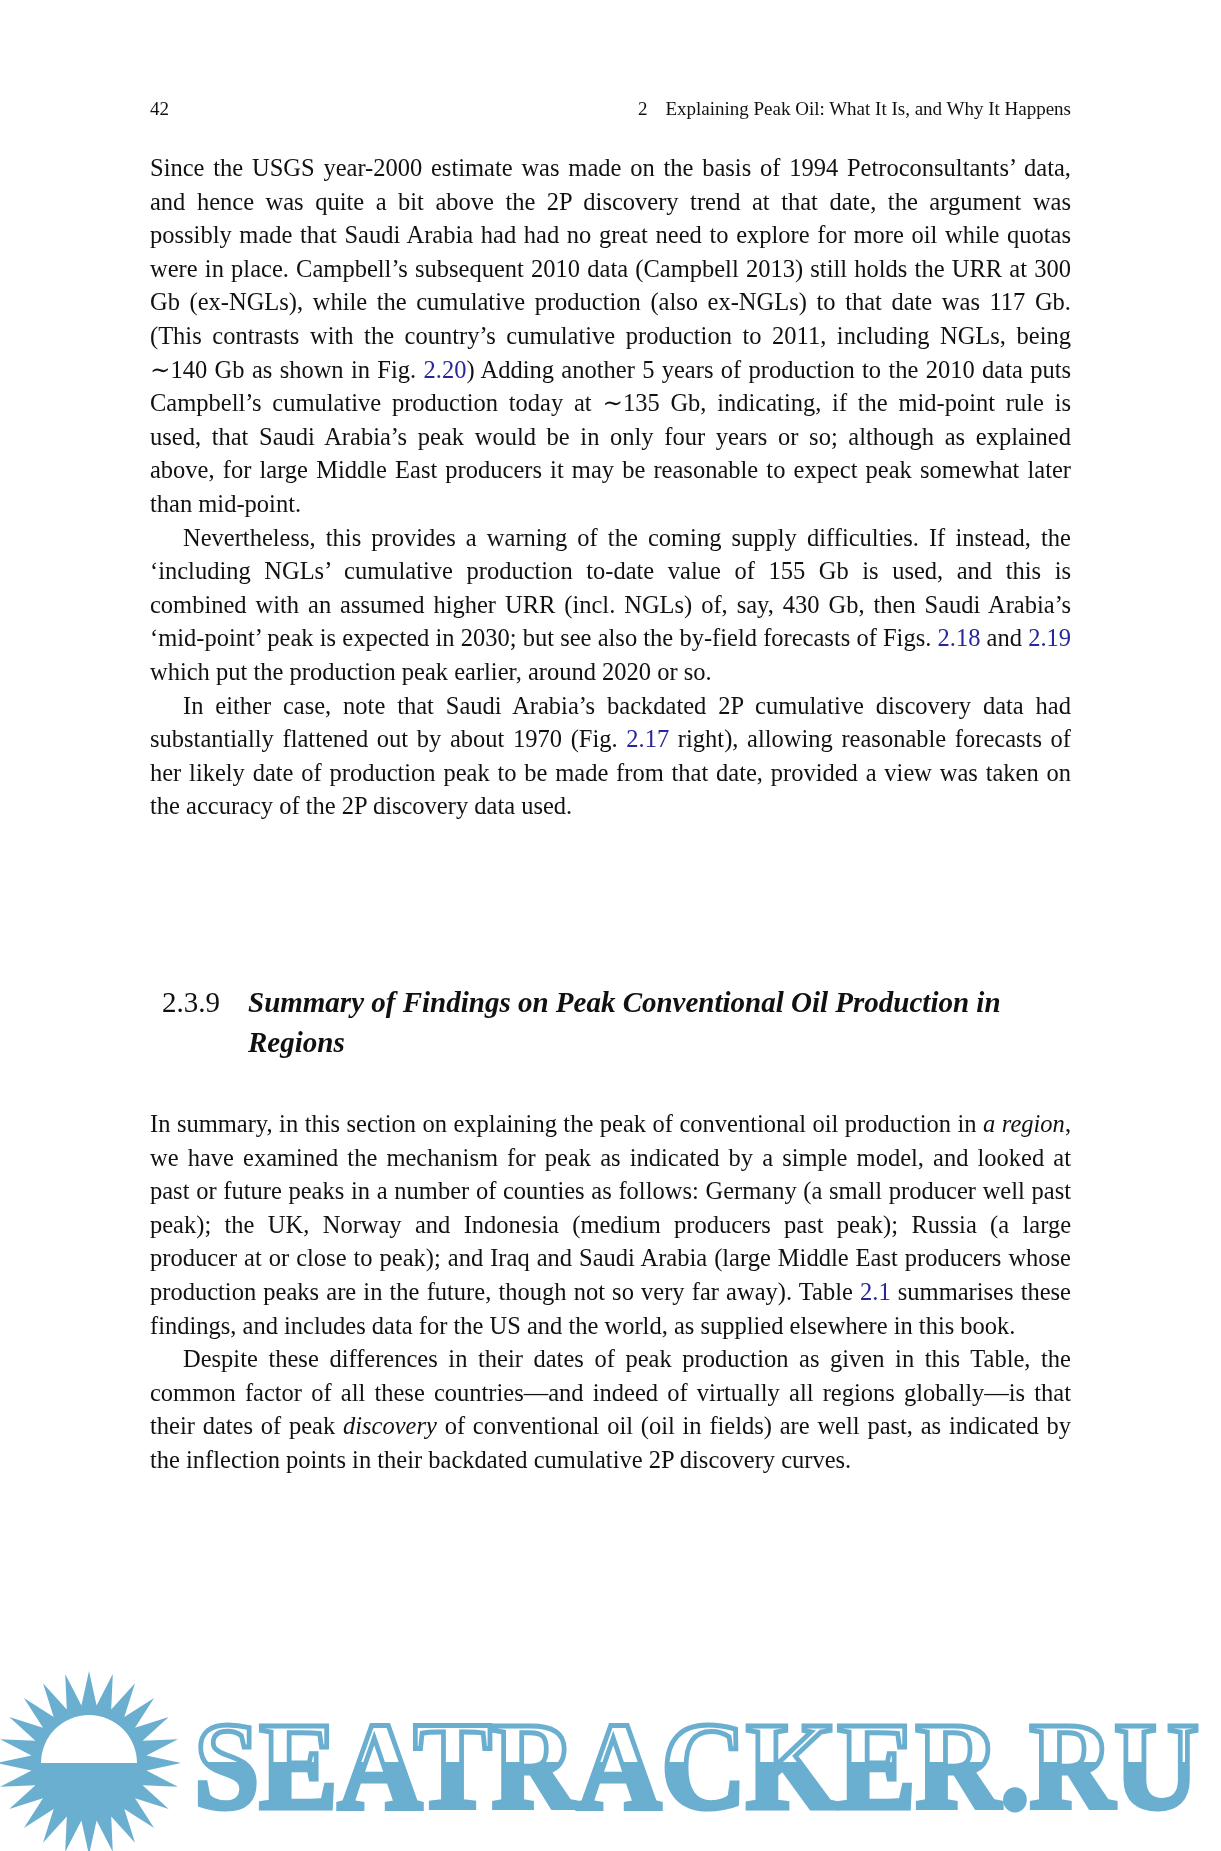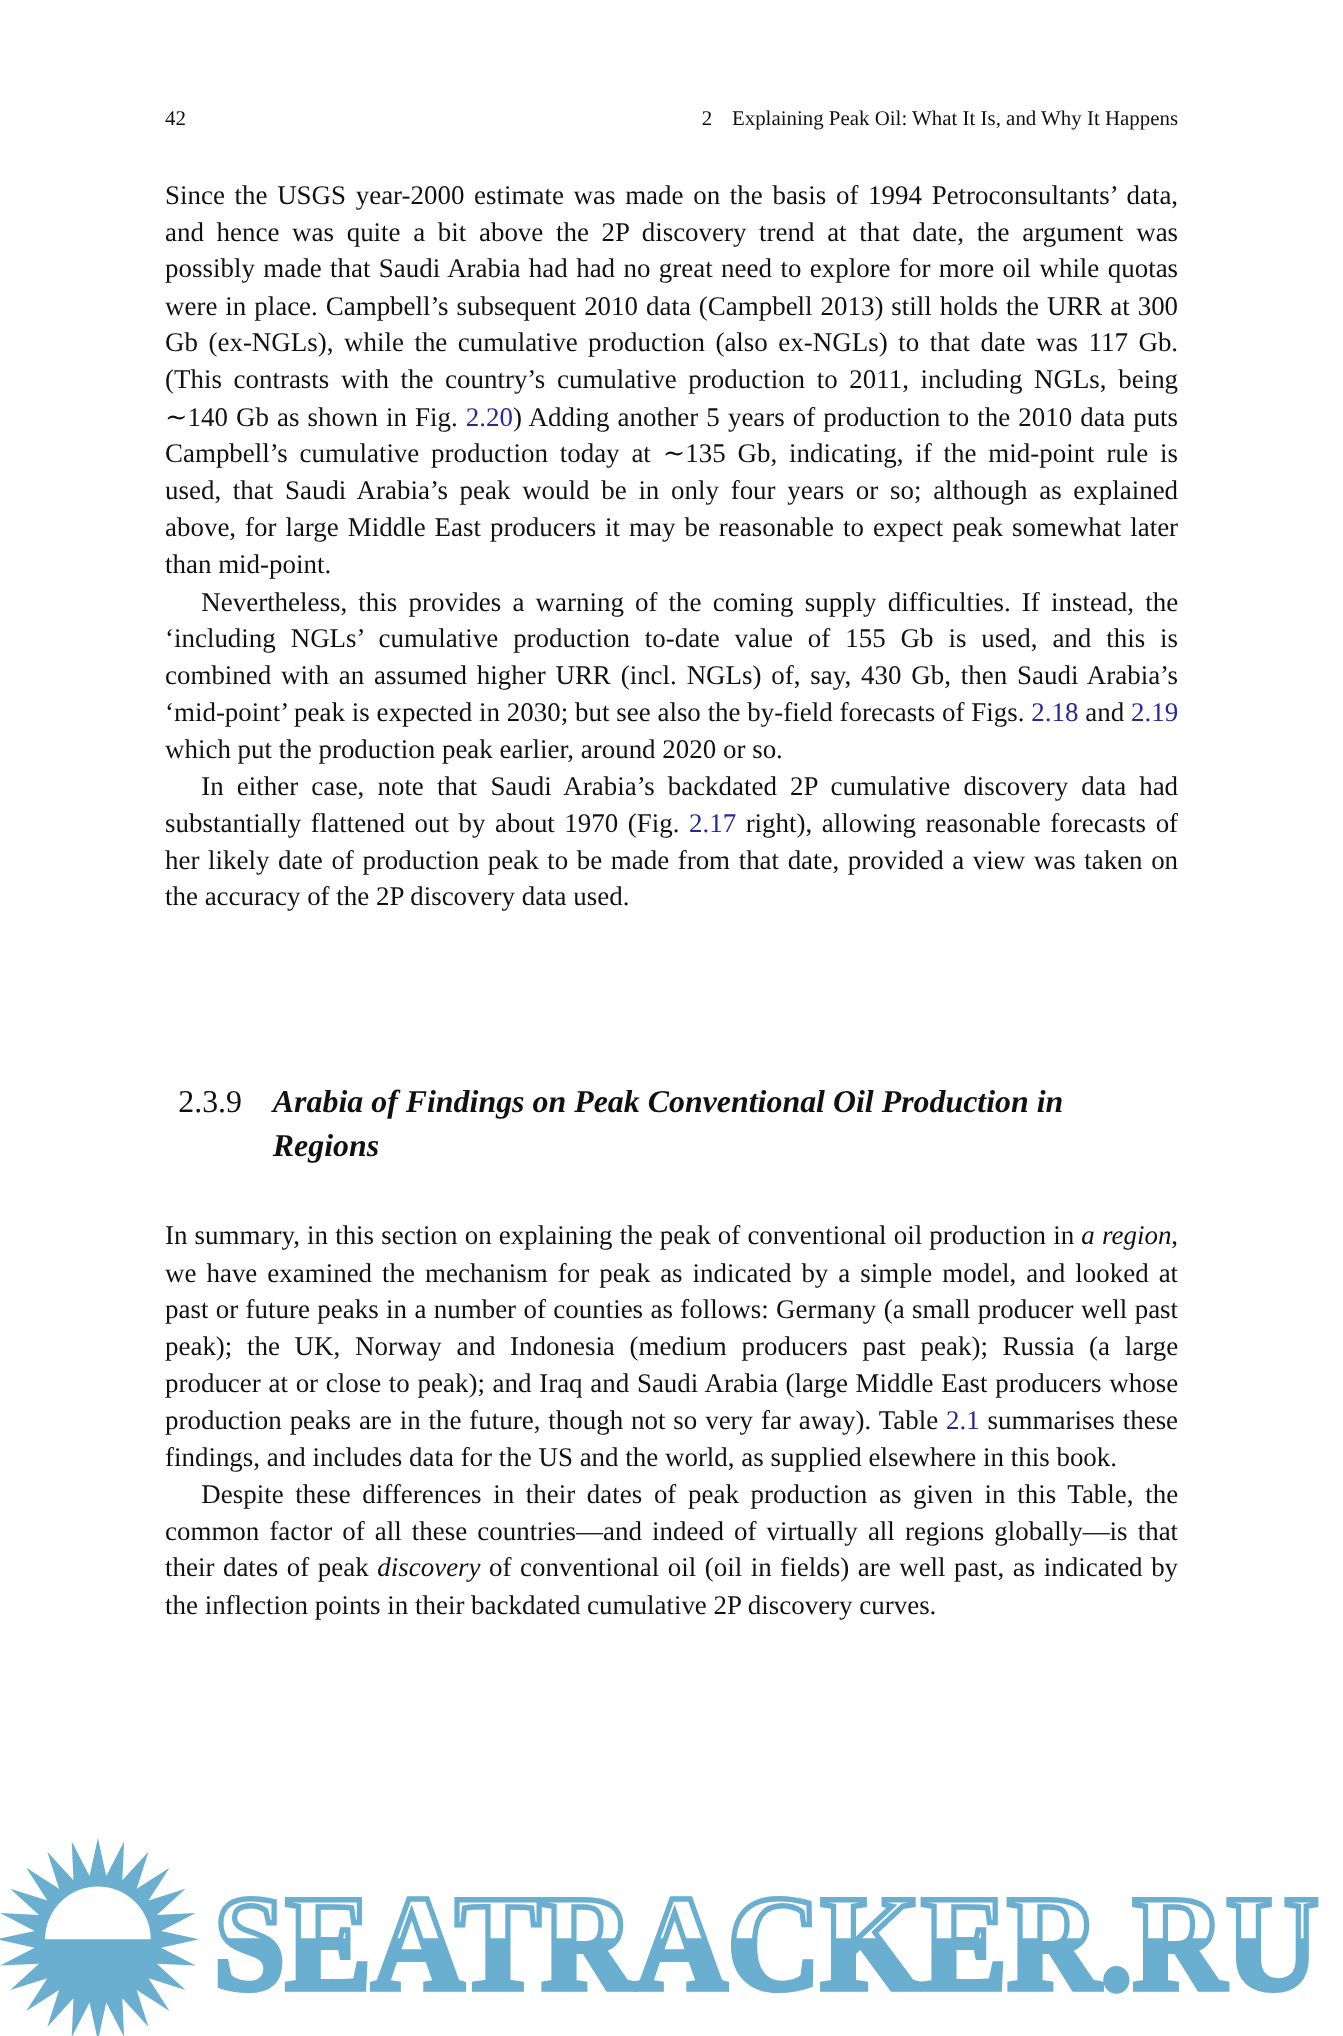--- a/index.html
+++ b/index.html
@@ -8,21 +8,21 @@
   .running-head { position: absolute; top: 94px; left: 150px; width: 921px; height: 30px;
                   font-size: 19px; line-height: 30px; }
   .running-head .page-num { position: absolute; left: 0; top: 0; }
   .running-head .chapter { position: absolute; right: 0; top: 0; white-space: nowrap; font-family: Liberation Serif, serif; }
   .running-head .chapter .chap-num { margin-right: 18px; }
   .body-block { position: absolute; left: 150px; width: 921px; font-size: 24.5px;
                 line-height: 33.6px; text-align: justify; }
   .body-block p { margin: 0; hyphens: none; }
   .body-block p.indent { text-indent: 33px; }
   .link { color: #27279a; }
-  .block-a { top: 161px; }
+  .block-a { top: 151px; }
   .block-b { top: 1107px; }
   .section-heading { position: absolute; left: 150px; top: 982px; width: 921px;
                      font-weight: bold; font-style: italic; font-size: 29px; line-height: 40px; }
   .section-heading .sec-num { position: absolute; left: 12px; top: 0; font-style: normal; font-weight: normal; }
   .section-heading .sec-title { position: absolute; left: 98px; top: 0; width: 820px; }
   .watermark { position: absolute; left: 0; top: 1665px; width: 1086px; height: 186px; }
   .watermark svg { display: block; }
 </style>
 </head>
 <body>
@@ -33,21 +33,21 @@
 </div>
 
 <div class="body-block block-a" id="block-a">
     <p><span>Since the USGS year-2000 estimate was made on the basis of 1994 Petroconsultants’ data, and hence was quite a bit above the 2P discovery trend at that date, the argument was possibly made that Saudi Arabia had had no great need to explore for more oil while quotas were in place. Campbell’s subsequent 2010 data (Campbell 2013) still holds the URR at 300 Gb (ex-NGLs), while the cumulative production (also ex-NGLs) to that date was 117 Gb. (This contrasts with the country’s cumulative production to 2011, including NGLs, being ∼140 Gb as shown in Fig. </span><a class="link">2.20</a><span>) Adding another 5 years of production to the 2010 data puts Campbell’s cumulative production today at ∼135 Gb, indicating, if the mid-point rule is used, that Saudi Arabia’s peak would be in only four years or so; although as explained above, for large Middle East producers it may be reasonable to expect peak somewhat later than mid-point.</span></p>
     <p class="indent"><span>Nevertheless, this provides a warning of the coming supply difficulties. If instead, the ‘including NGLs’ cumulative production to-date value of 155 Gb is used, and this is combined with an assumed higher URR (incl. NGLs) of, say, 430 Gb, then Saudi Arabia’s ‘mid-point’ peak is expected in 2030; but see also the by-field forecasts of Figs. </span><a class="link">2.18</a><span> and </span><a class="link">2.19</a><span> which put the production peak earlier, around 2020 or so.</span></p>
     <p class="indent"><span>In either case, note that Saudi Arabia’s backdated 2P cumulative discovery data had substantially flattened out by about 1970 (Fig. </span><a class="link">2.17</a><span> right), allowing reasonable forecasts of her likely date of production peak to be made from that date, provided a view was taken on the accuracy of the 2P discovery data used.</span></p>
   </div>
 
 <div class="section-heading">
   <span class="sec-num">2.3.9</span>
-  <span class="sec-title">Arabia of Findings on Peak Conventional Oil Production in Regions</span>
+  <span class="sec-title">Summary of Findings on Peak Conventional Oil Production in Regions</span>
 </div>
 
 <div class="body-block block-b" id="block-b">
     <p><span>In summary, in this section on explaining the peak of conventional oil production in </span><span style="font-style: italic;">a region</span><span>, we have examined the mechanism for peak as indicated by a simple model, and looked at past or future peaks in a number of counties as follows: Germany (a small producer well past peak); the UK, Norway and Indonesia (medium producers past peak); Russia (a large producer at or close to peak); and Iraq and Saudi Arabia (large Middle East producers whose production peaks are in the future, though not so very far away). Table </span><a class="link">2.1</a><span> summarises these findings, and includes data for the US and the world, as supplied elsewhere in this book.</span></p>
     <p class="indent"><span>Despite these differences in their dates of peak production as given in this Table, the common factor of all these countries—and indeed of virtually all regions globally—is that their dates of peak </span><span style="font-style: italic;">discovery</span><span> of conventional oil (oil in fields) are well past, as indicated by the inflection points in their backdated cumulative 2P discovery curves.</span></p>
   </div>
 
 <div class="watermark">
   <svg id="wm-svg" width="1221" height="186" viewBox="0 0 1221 186">
     <defs>

